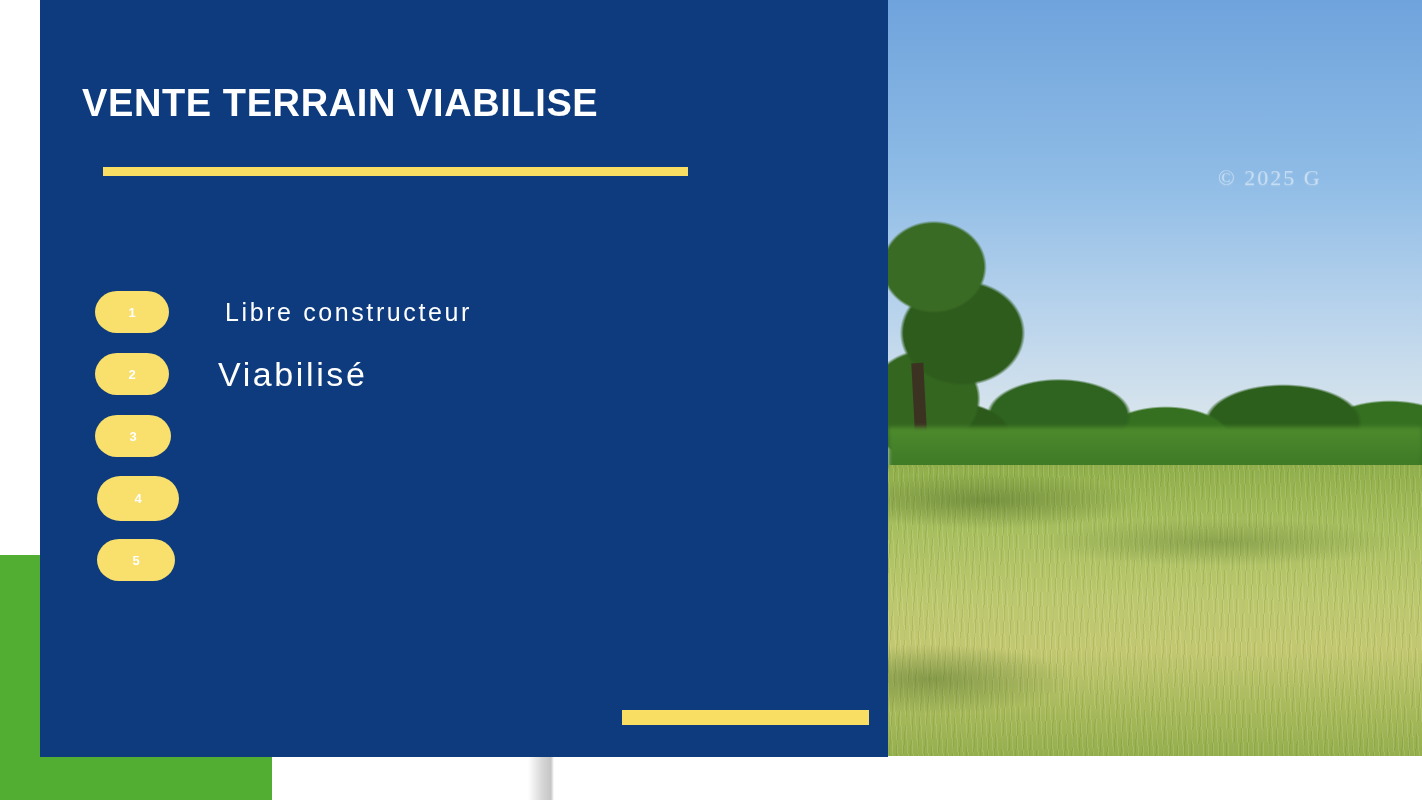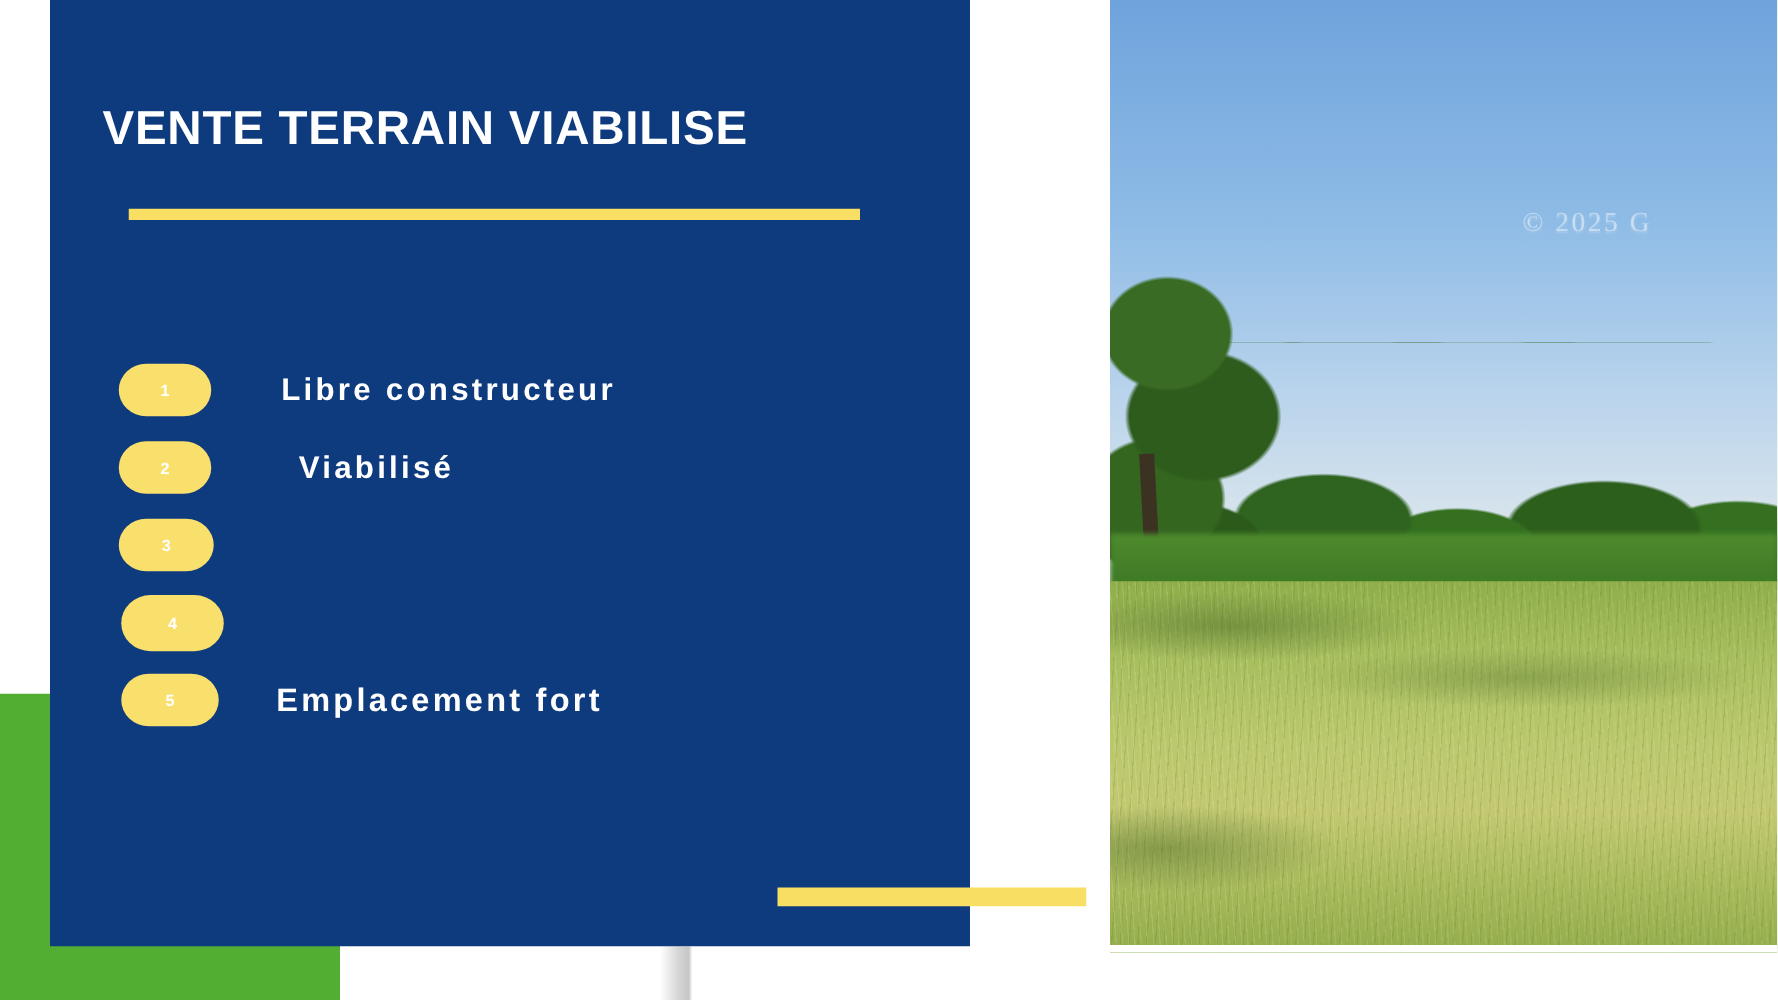--- a/index.html
+++ b/index.html
@@ -174,21 +174,21 @@
     width: 100%;
     height: 6px;
     background: #ffffff;
   }
 
   
   .panel {
     position: absolute;
     left: 40px;
     top: 0;
-    width: 736px;
+    width: 848px;
     height: 757px;
     background: #0E3B7D;
     z-index: 4;
   }
 
   .panel-title {
     position: absolute;
     left: 42px;
     top: 82px;
     font-size: 38px;
@@ -231,28 +231,28 @@
     font-weight: bold;
     display: flex;
     align-items: center;
     justify-content: center;
     font-family: "Liberation Sans", sans-serif;
   }
   .feature-label {
     color: #ffffff;
     white-space: nowrap;
     font-family: "Liberation Sans", sans-serif;
-    font-weight: bold;
+    font-weight: normal;
   }
 
   
   .row-1 .badge { width: 74px; }
   .row-1 .feature-label { margin-left: 56px; font-size: 25px; letter-spacing: 2.6px; }
   .row-2 .badge { width: 74px; }
-  .row-2 .feature-label { margin-left: 70px; font-size: 25px; letter-spacing: 2.6px; }
+  .row-2 .feature-label { margin-left: 49px; font-size: 34px; letter-spacing: 2.6px; }
   .row-3 .badge { width: 76px; }
   .row-3 .feature-label { margin-left: 52px; font-size: 26px; letter-spacing: 2.6px; }
   .row-4 { margin-left: 2px; }
   .row-4 .badge { width: 82px; height: 45px; border-radius: 24px / 23px; }
   .row-4 .feature-label { margin-left: 42px; font-size: 26px; letter-spacing: 2.3px; }
   .row-5 { margin-left: 2px; }
   .row-5 .badge { width: 78px; }
   .row-5 .feature-label { margin-left: 46px; font-size: 26px; letter-spacing: 2.6px; }
 
   .bottom-rule {
@@ -306,21 +306,20 @@
       <div class="feature-row row-3">
         <div class="badge">3</div>
       </div>
 
       <div class="feature-row row-4">
         <div class="badge">4</div>
       </div>
 
       <div class="feature-row row-5">
         <div class="badge">5</div>
-        <div class="feature-label">Emplacement fort</div>
       </div>
 
     </div>
 
     <div class="bottom-rule"></div>
   </div>
 
   <div class="panel-shadow"></div>
 
 </div>

